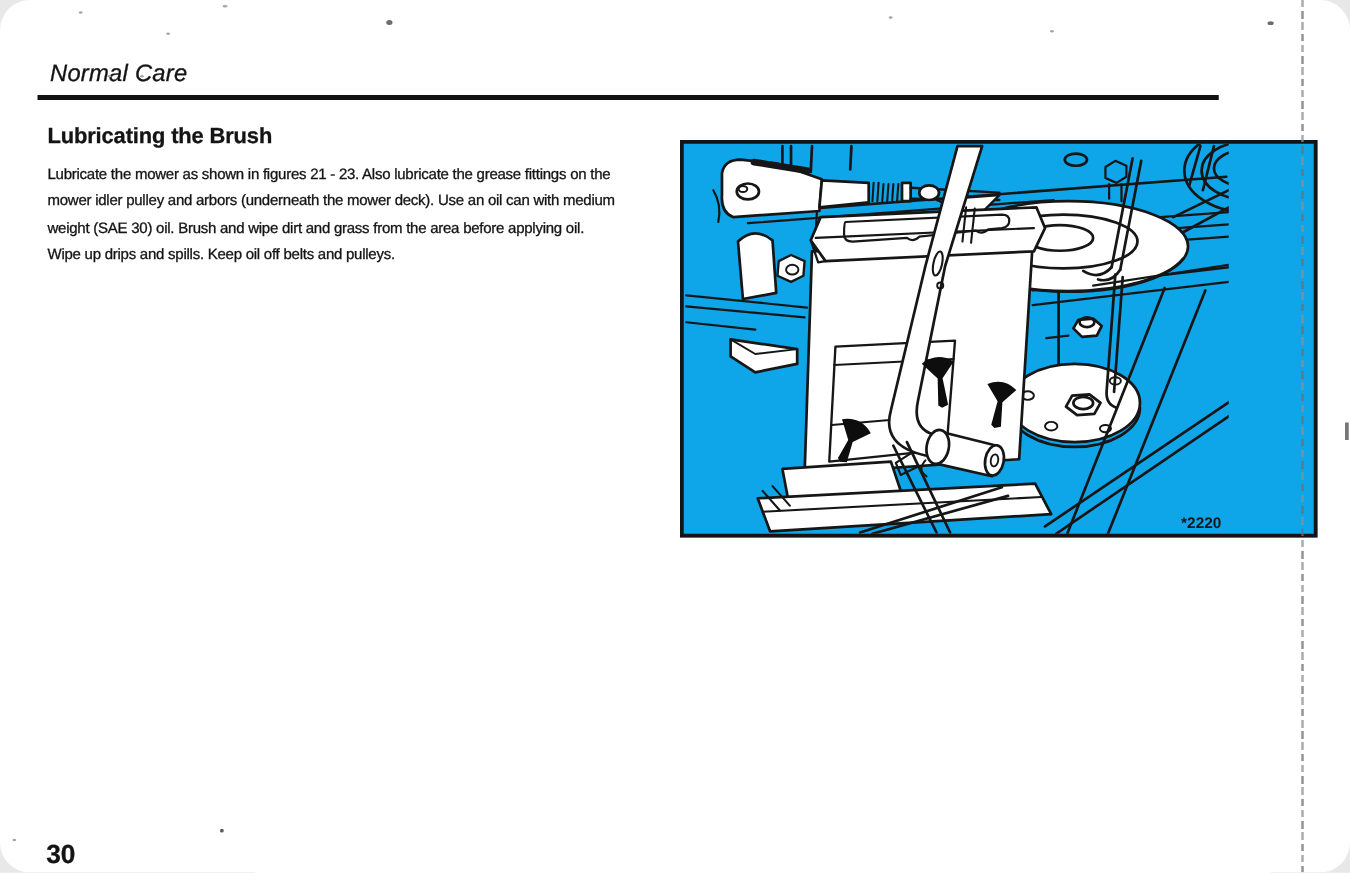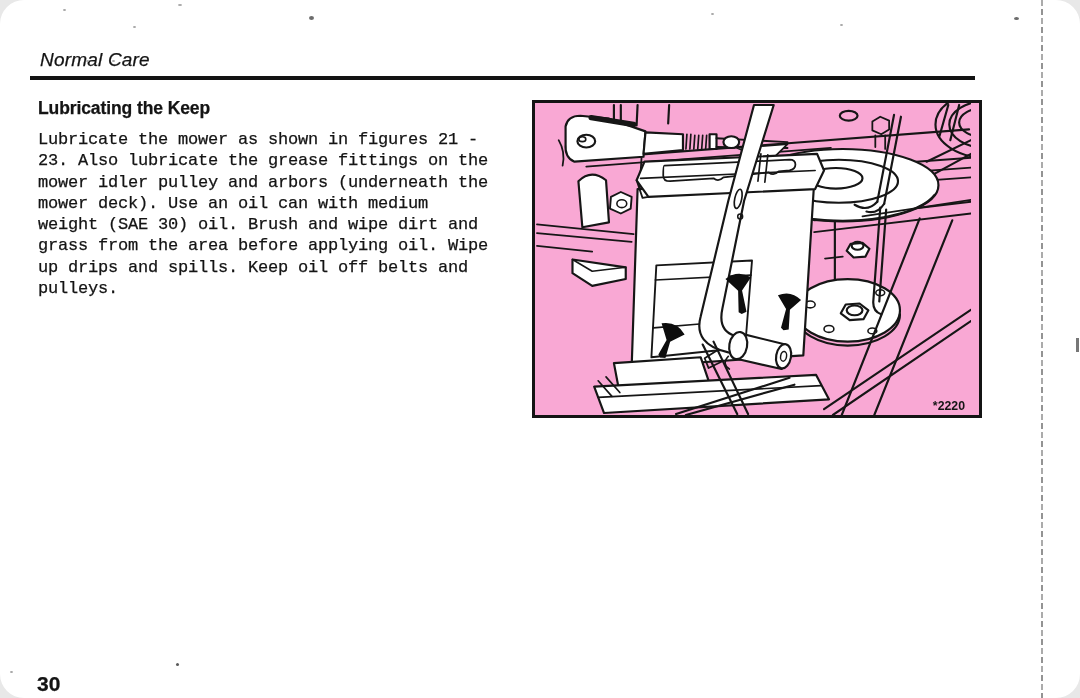--- a/index.html
+++ b/index.html
@@ -14,25 +14,25 @@
   }
   .rule{
     position:absolute; left:30px; top:76px; width:945px; height:4px;
     background:#131313;
   }
   .text-col{ position:absolute; left:38px; top:98px; width:455px; }
   .text-col h2{
     font-size:17.5px; font-weight:bold; margin:0 0 10px 0; letter-spacing:-0.1px;
   }
   .text-col p{
-    font-size:17px; line-height:21.3px; margin:0; letter-spacing:-0.2px;font-family:Liberation Mono, monospace;
+    font-size:12px; line-height:21.3px; margin:0; letter-spacing:-0.2px;
   }
   .figure-box{
-    position:absolute; left:528px; top:96px; width:450px; height:318px;
-    border:3px solid #141414; box-sizing:border-box; background:#f9a8d4; margin:4px;
+    position:absolute; left:528px; top:96px; width:510px; height:318px;
+    border:3px solid #141414; box-sizing:border-box; background:#0ea5e9; margin:16px;
   }
   .figure-box svg{ display:block; width:436px; height:312px; }
   .caption{
     position:absolute; left:530px; top:420px; width:470px;
     font-weight:bold; font-size:17px; line-height:20.5px; letter-spacing:-0.1px;
   }
   .caption div{ white-space:nowrap; }
   .page-num{
     position:absolute; left:37px; top:672px; font-weight:bold; font-size:21px;
   }
@@ -46,21 +46,21 @@
 </style>
 </head>
 <body>
 
 <div class="page">
 
   <div class="running-head">Normal Care</div>
   <div class="rule"></div>
 
   <div class="text-col">
-    <h2>Lubricating the Keep</h2>
+    <h2>Lubricating the Brush</h2>
     <p>Lubricate the mower as shown in figures 21 - 23. Also lubricate the grease fittings on the mower idler pulley and arbors (underneath the mower deck). Use an oil can with medium weight (SAE 30) oil. Brush and wipe dirt and grass from the area before applying oil. Wipe up drips and spills. Keep oil off belts and pulleys.</p>
   </div>
 
   <figure class="figure-box">
     <svg viewBox="0 0 442 319" preserveAspectRatio="none" role="img" aria-label="Line drawing of mower deck: height control lever and bracket, idler pulley, spindle flange, roller bar, with three black oil-drop markers at lubrication points">
       <g stroke="#161616" stroke-width="2.2" fill="none" stroke-linecap="round" stroke-linejoin="round">
 
         <g>
           <path d="M80,2 L80,27 M87,2 L87,27 M104,2 L103,23 M136,2 L135,21"></path>
           <path d="M52,57 L440,27"></path>

